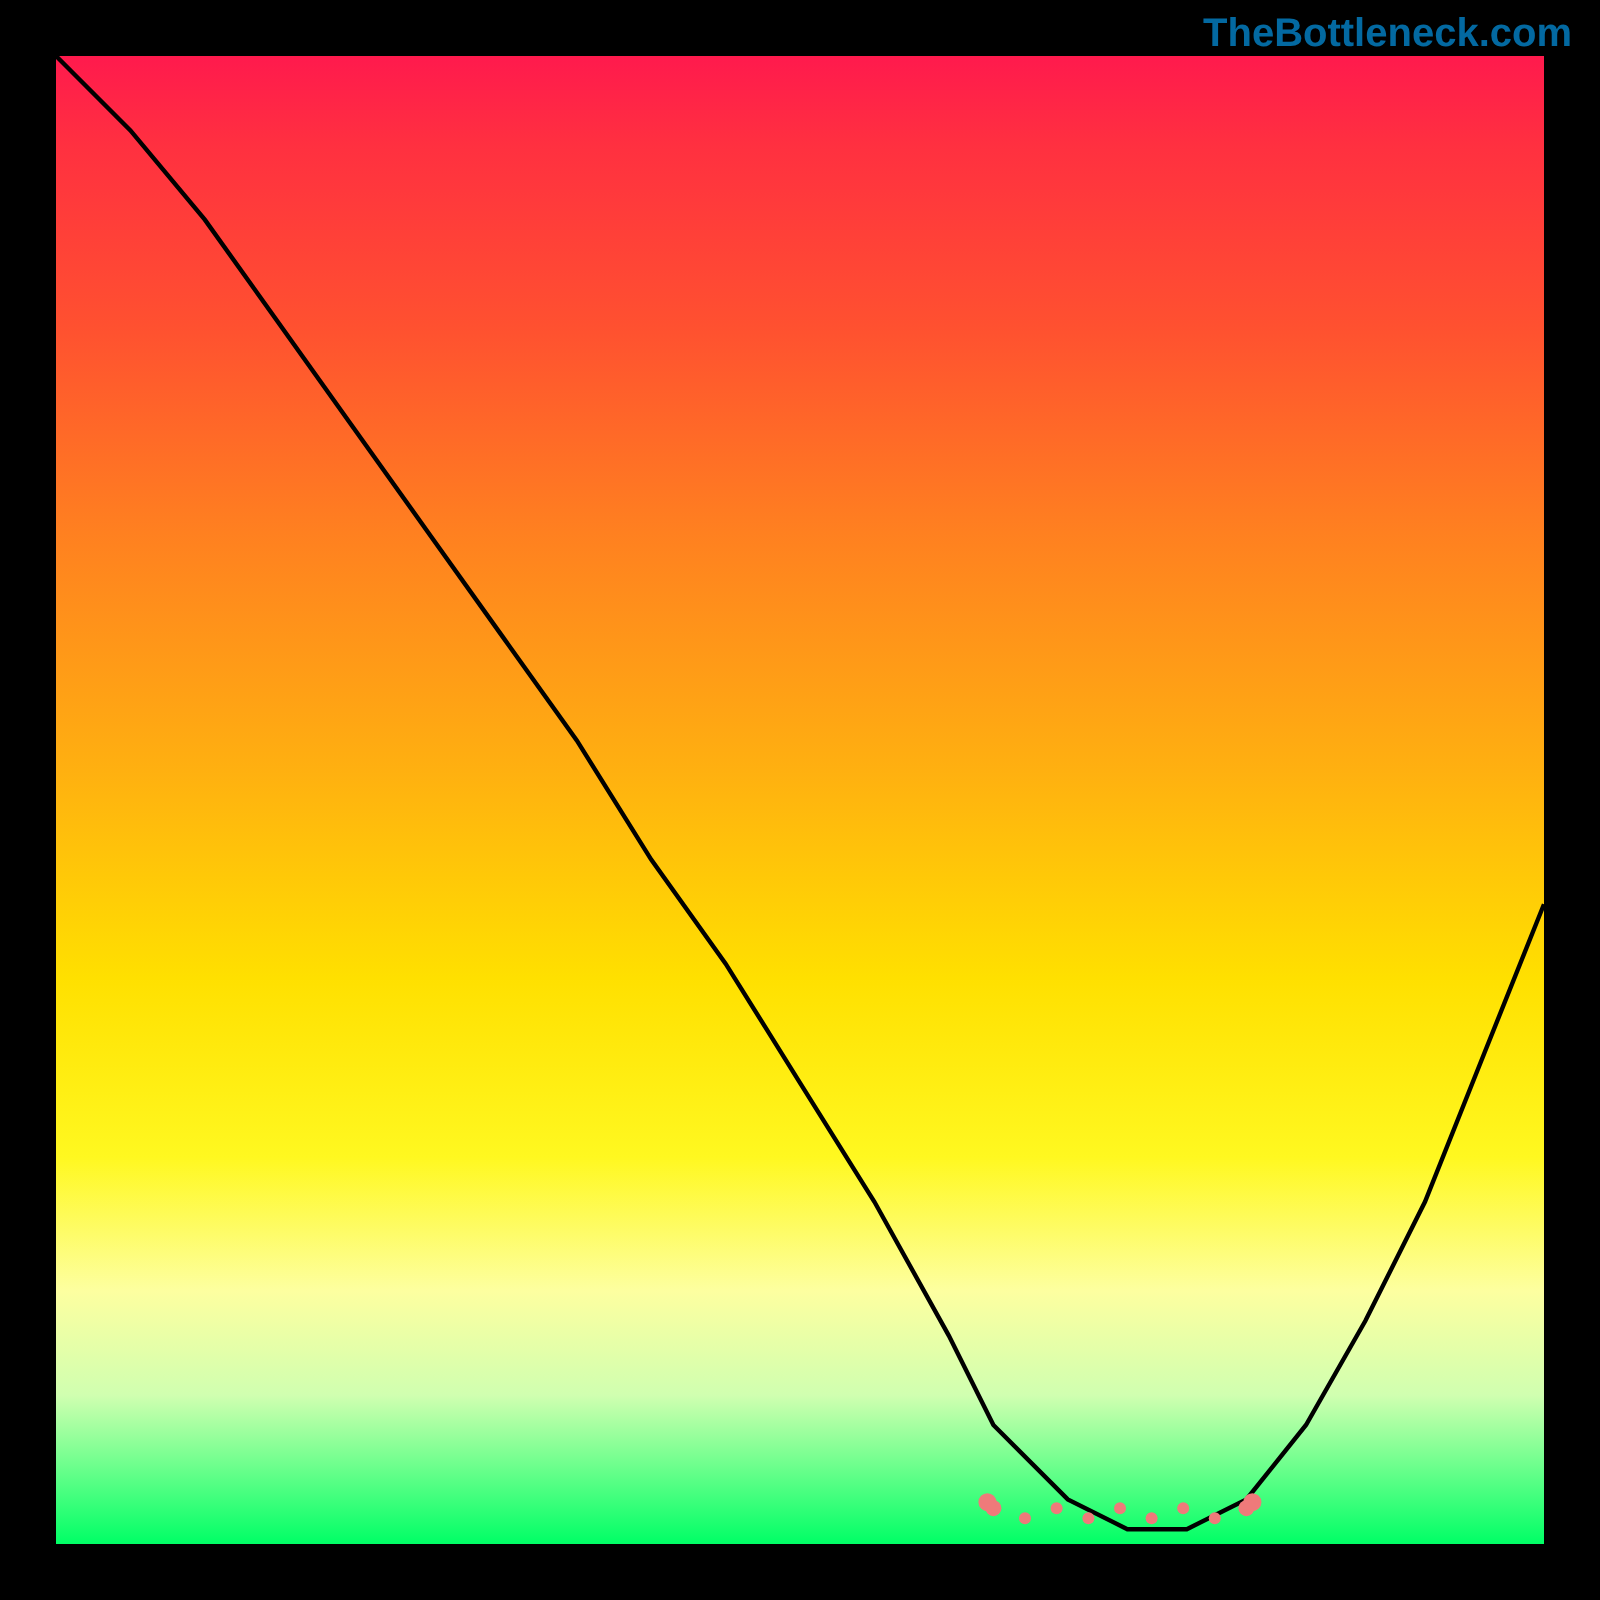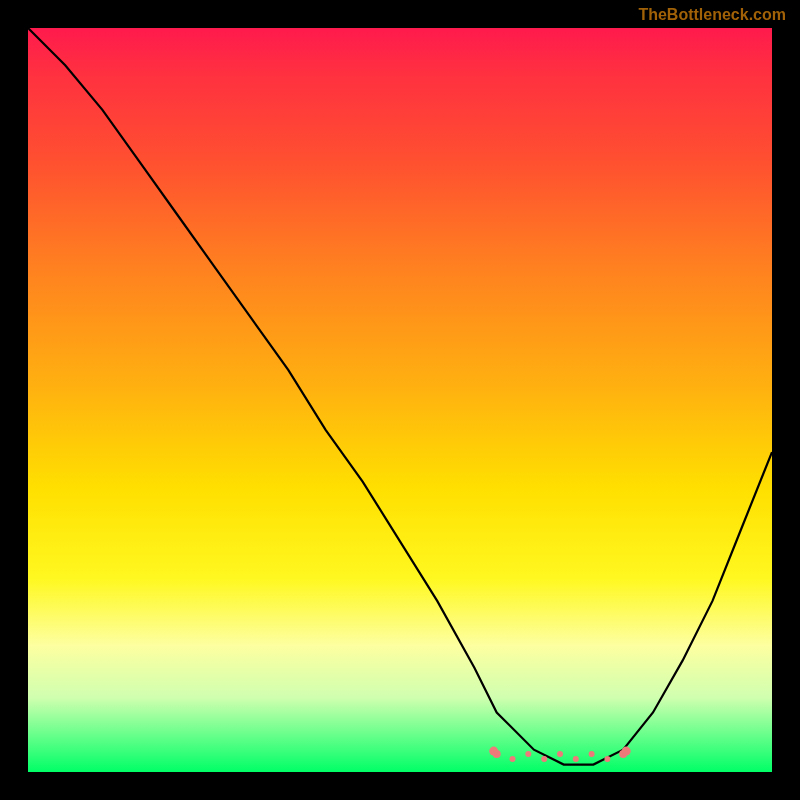--- a/index.html
+++ b/index.html
@@ -1,22 +1,22 @@
 <!DOCTYPE html>
 <html><head>
 <meta charset="utf-8">
 <style>
   * { margin: 0; padding: 0; box-sizing: border-box; }
   body { width: 800px; height: 800px; background: #000; position: relative; font-family: Arial, sans-serif; }
   .watermark {
     position: absolute;
     top: 6px;
     right: 14px;
-    color: #a16207;
-    font-size: 16px;
+    color: #0369a1;
+    font-size: 20px;
     font-weight: bold;
     z-index: 10;
   }
   .plot-frame {
     position: absolute;
     left: 28px;
     top: 28px;
     width: 744px;
     height: 744px;
     background: #000;

